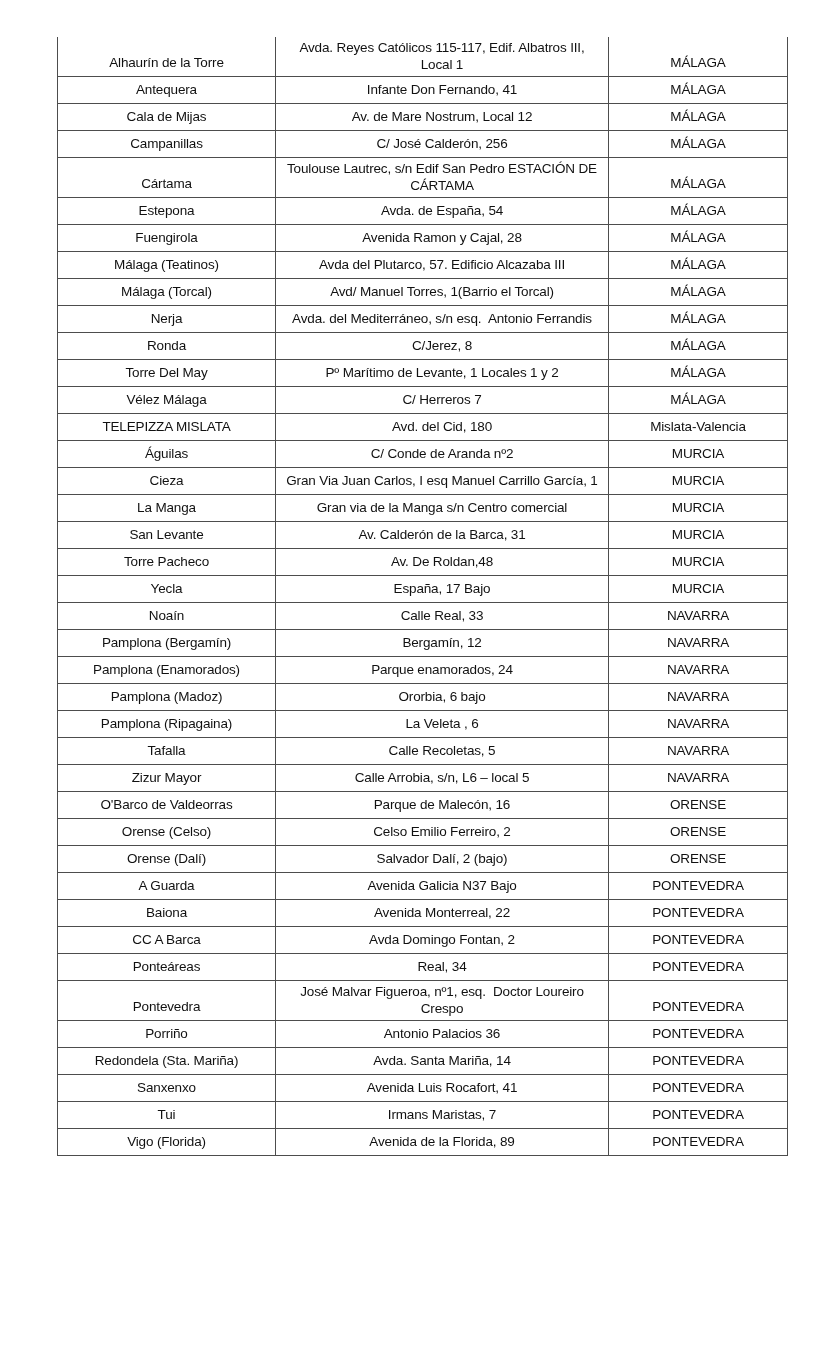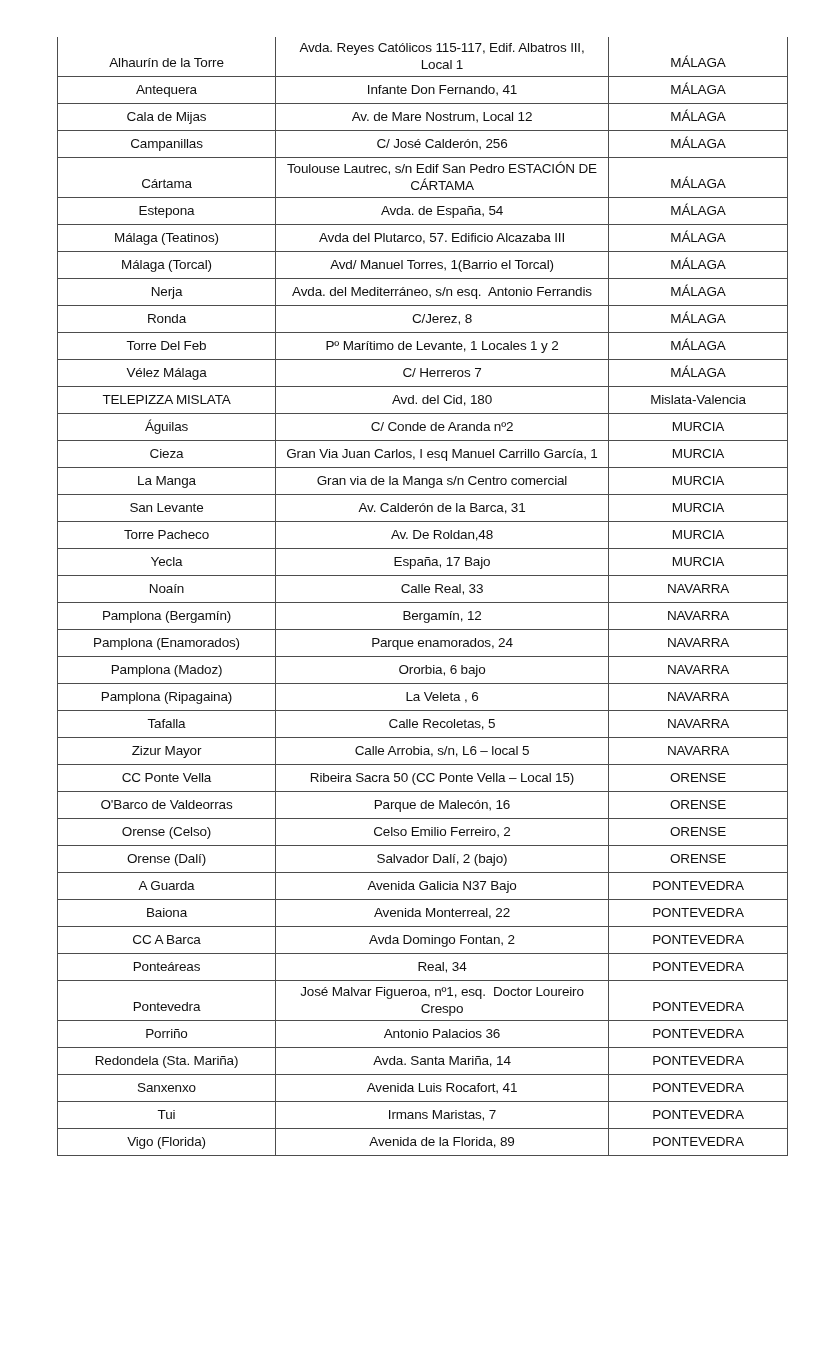--- a/index.html
+++ b/index.html
@@ -91,41 +91,46 @@
     <td class="city">Cártama</td>
     <td class="addr">Toulouse Lautrec, s/n Edif San Pedro ESTACIÓN DE CÁRTAMA</td>
     <td class="prov">MÁLAGA</td>
   </tr>
           <tr>
     <td class="city">Estepona</td>
     <td class="addr">Avda. de España, 54</td>
     <td class="prov">MÁLAGA</td>
   </tr>
           <tr>
+    <td class="city">Fuengirola</td>
+    <td class="addr">Avenida Ramon y Cajal, 28</td>
+    <td class="prov">MÁLAGA</td>
+  </tr>
+          <tr>
     <td class="city">Málaga (Teatinos)</td>
     <td class="addr">Avda del Plutarco, 57. Edificio Alcazaba III</td>
     <td class="prov">MÁLAGA</td>
   </tr>
           <tr>
     <td class="city">Málaga (Torcal)</td>
     <td class="addr">Avd/ Manuel Torres, 1(Barrio el Torcal)</td>
     <td class="prov">MÁLAGA</td>
   </tr>
           <tr>
     <td class="city">Nerja</td>
     <td class="addr">Avda. del Mediterráneo, s/n esq.  Antonio Ferrandis</td>
     <td class="prov">MÁLAGA</td>
   </tr>
           <tr>
     <td class="city">Ronda</td>
     <td class="addr">C/Jerez, 8</td>
     <td class="prov">MÁLAGA</td>
   </tr>
           <tr>
-    <td class="city">Torre Del Feb</td>
+    <td class="city">Torre Del May</td>
     <td class="addr">Pº Marítimo de Levante, 1 Locales 1 y 2</td>
     <td class="prov">MÁLAGA</td>
   </tr>
           <tr>
     <td class="city">Vélez Málaga</td>
     <td class="addr">C/ Herreros 7</td>
     <td class="prov">MÁLAGA</td>
   </tr>
           <tr>
     <td class="city">TELEPIZZA MISLATA</td>
@@ -189,25 +194,20 @@
   </tr>
           <tr>
     <td class="city">Tafalla</td>
     <td class="addr">Calle Recoletas, 5</td>
     <td class="prov">NAVARRA</td>
   </tr>
           <tr>
     <td class="city">Zizur Mayor</td>
     <td class="addr">Calle Arrobia, s/n, L6 – local 5</td>
     <td class="prov">NAVARRA</td>
-  </tr>
-          <tr>
-    <td class="city">CC Ponte Vella</td>
-    <td class="addr">Ribeira Sacra 50 (CC Ponte Vella – Local 15)</td>
-    <td class="prov">ORENSE</td>
   </tr>
           <tr>
     <td class="city">O'Barco de Valdeorras</td>
     <td class="addr">Parque de Malecón, 16</td>
     <td class="prov">ORENSE</td>
   </tr>
           <tr>
     <td class="city">Orense (Celso)</td>
     <td class="addr">Celso Emilio Ferreiro, 2</td>
     <td class="prov">ORENSE</td>

